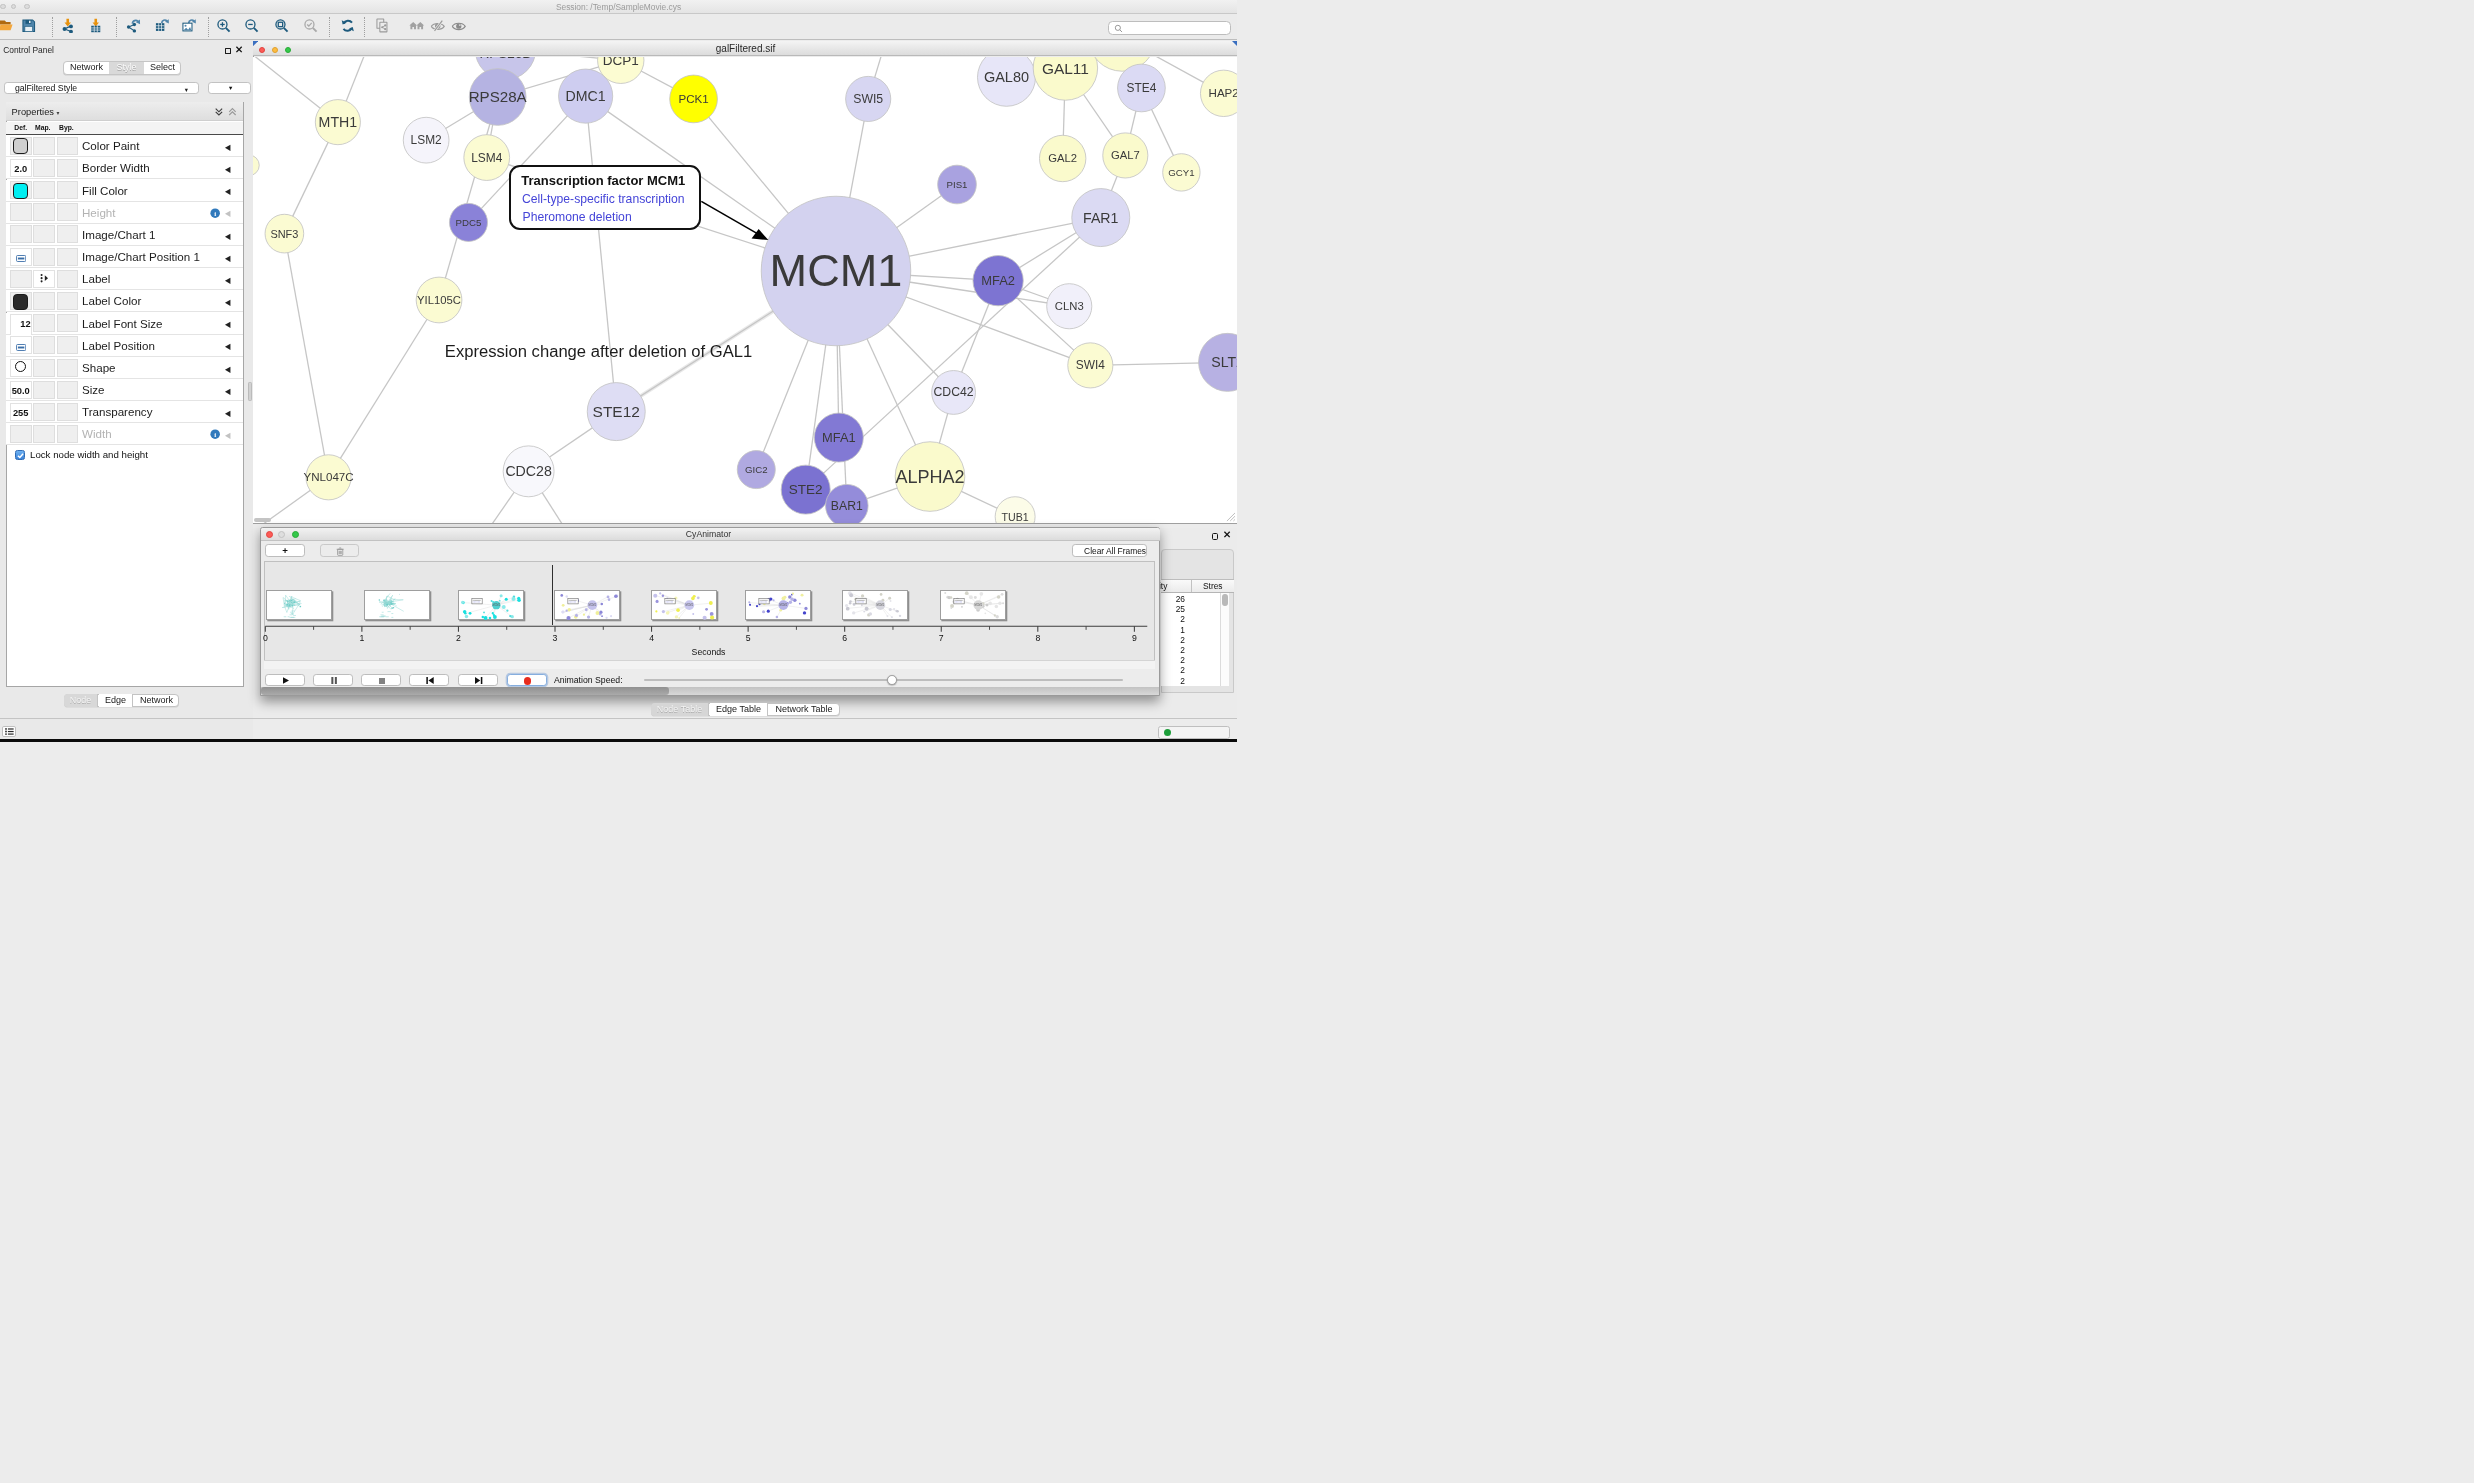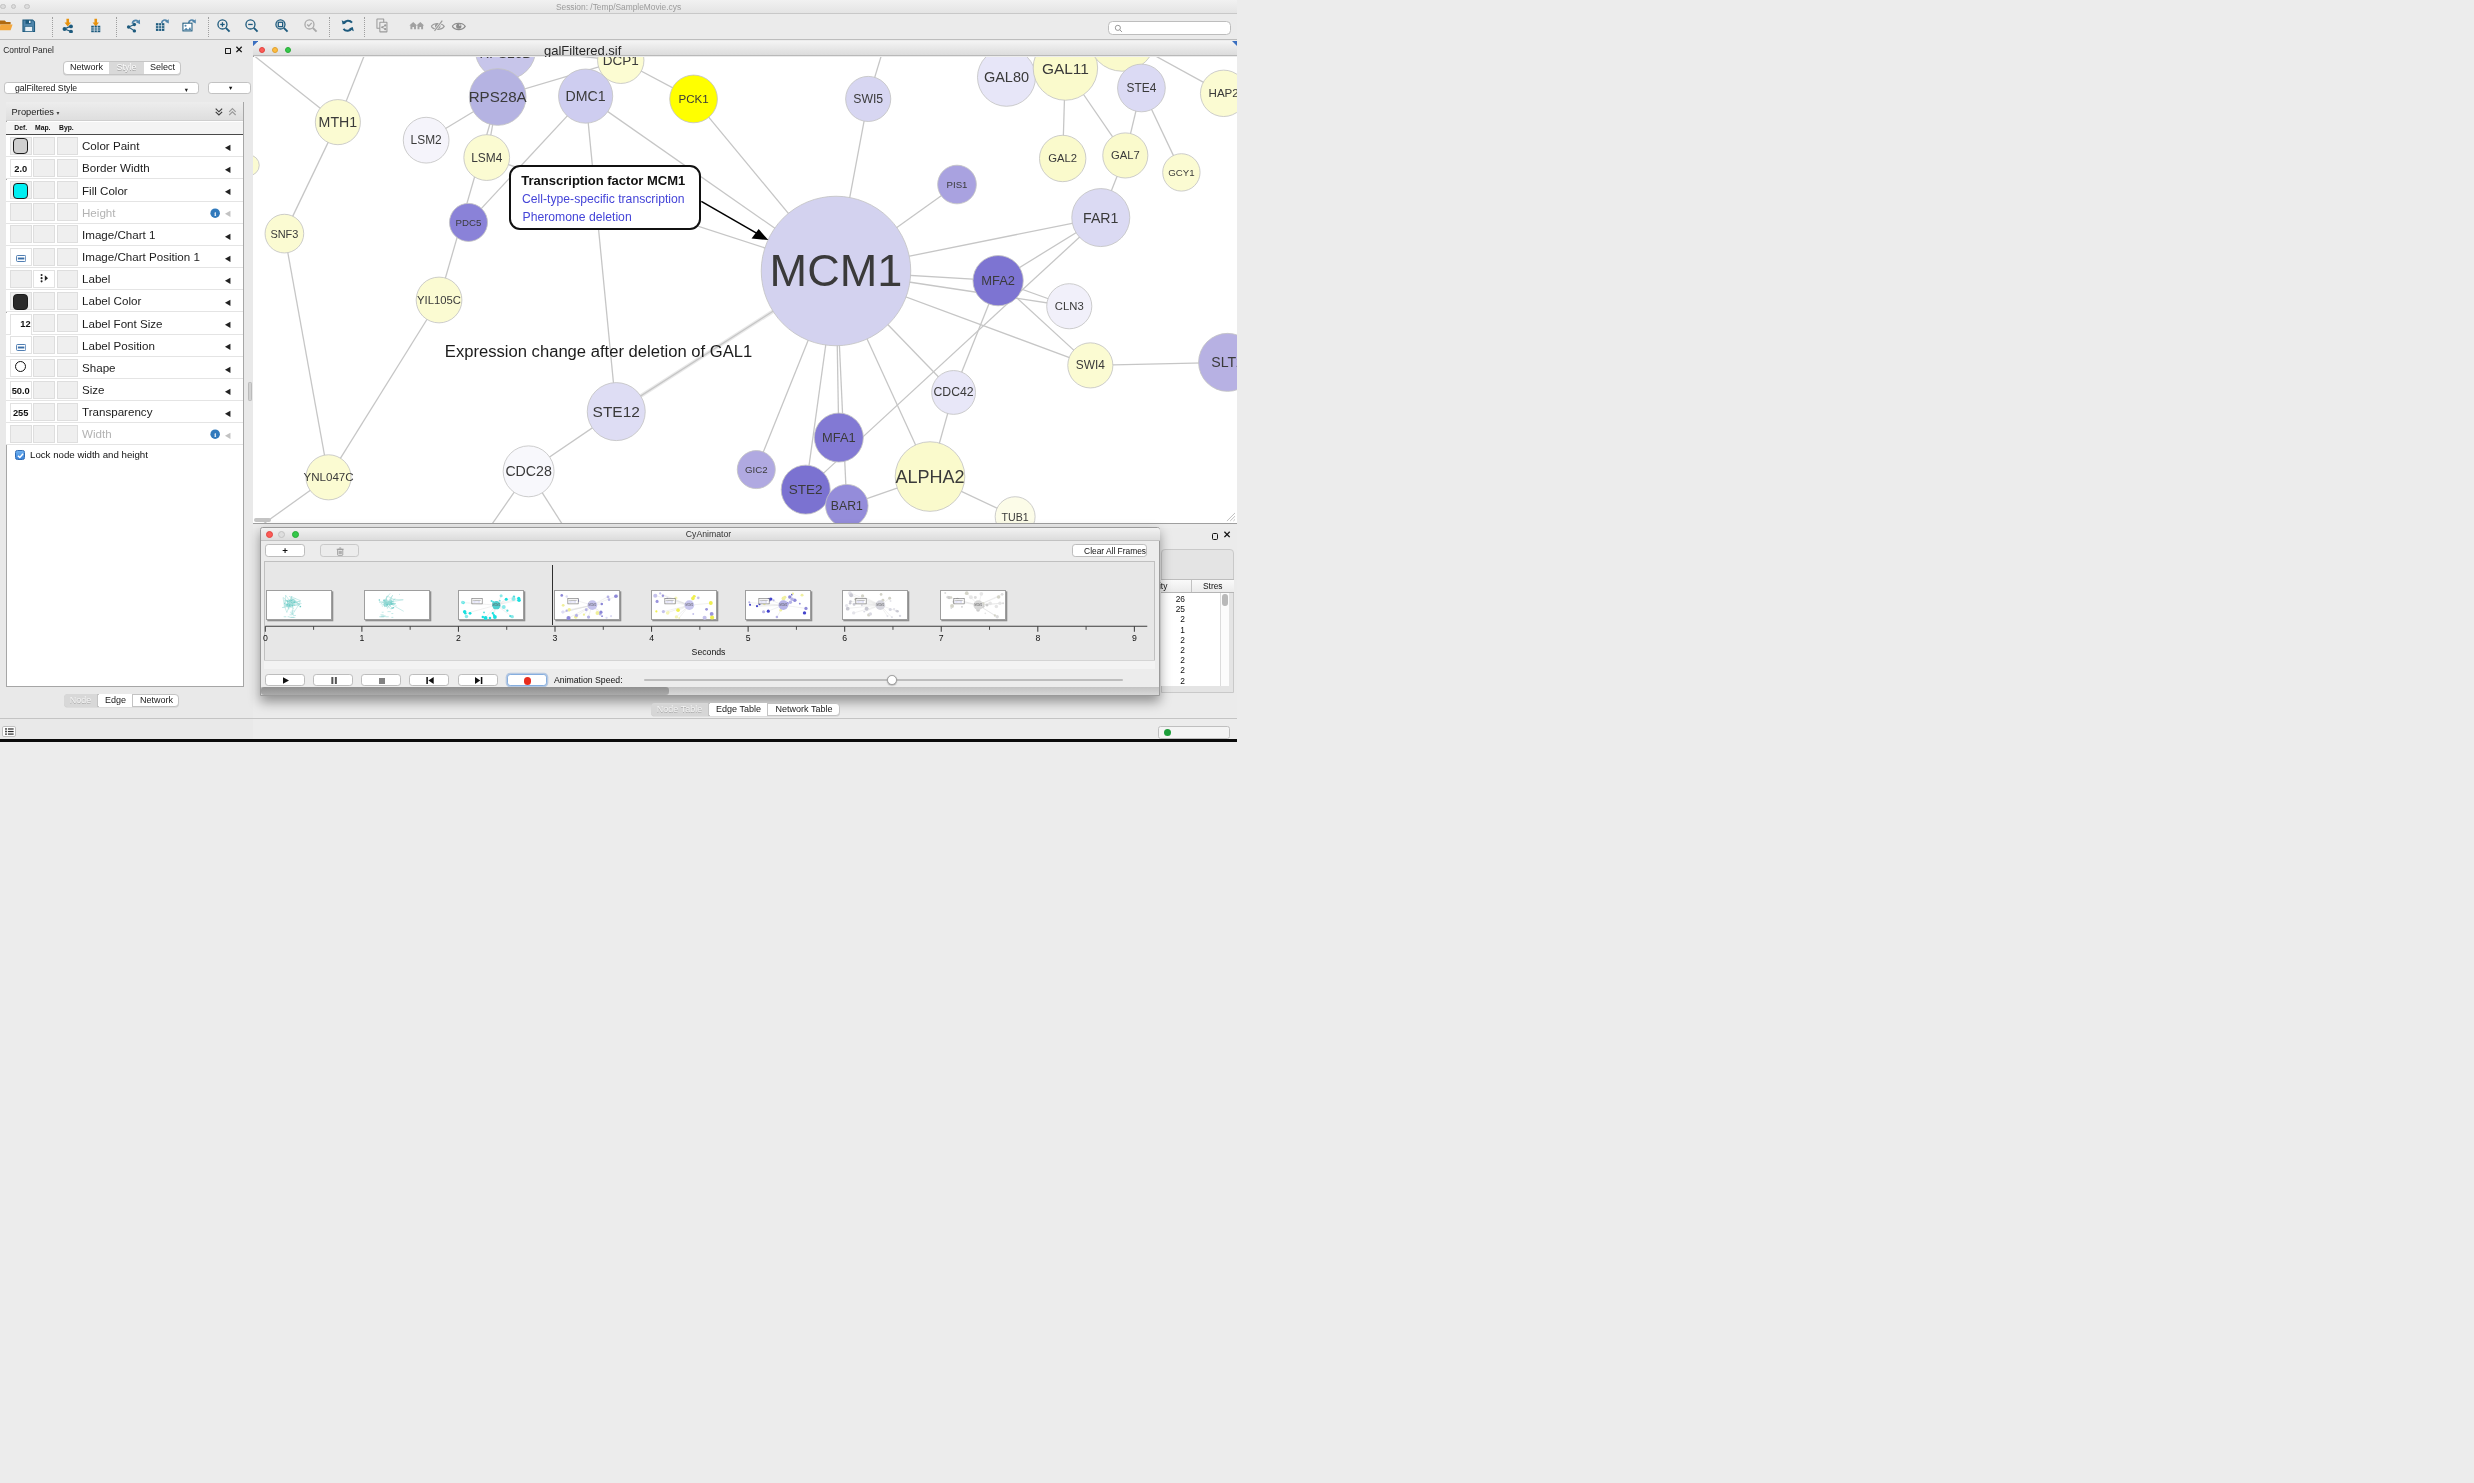--- a/index.html
+++ b/index.html
@@ -342,21 +342,21 @@
 <div style="position:absolute;left:253px;top:41px;width:984px;height:15px;background:linear-gradient(#f4f4f4,#dcdcdc);border-bottom:0.6px solid #b9b9b9;"></div>
 <svg style="position:absolute;left:253px;top:41px" width="5.2" height="5.2" viewBox="0 0 8 8">
       <path d="M0 0 h8 L0 8z" fill="#3a6fc0"></path>
     </svg>
 <svg style="position:absolute;left:1232px;top:41px" width="5.2" height="5.2" viewBox="0 0 8 8">
       <path d="M0 0 h8 v8z" fill="#3a6fc0"></path>
     </svg>
 <div style="position:absolute;left:259px;top:47px;width:6.4px;height:6.4px;border-radius:50%;background:#fc5b57;border:0.6px solid #e2443f;"></div>
 <div style="position:absolute;left:272px;top:47px;width:6.4px;height:6.4px;border-radius:50%;background:#fdbc40;border:0.6px solid #e0a02e;"></div>
 <div style="position:absolute;left:285px;top:47px;width:6.4px;height:6.4px;border-radius:50%;background:#34c84a;border:0.6px solid #27aa35;"></div>
-<div style="position:absolute;left:544px;top:43px;width:459px;height:11px;text-align:left;font-size:13px;color:#282828;">galFiltered.sif</div>
+<div style="position:absolute;left:516px;top:43px;width:459px;height:11px;text-align:center;font-size:10px;color:#282828;">galFiltered.sif</div>
 <div style="position:absolute;left:253px;top:57px;width:984px;height:466px;background:#fff;overflow:hidden;">
 <svg width="984" height="466" viewBox="0 0 1527 723" style="position:absolute;left:0;top:0">
 <line x1="904.7" y1="332.0" x2="563.7" y2="550.2" stroke="#e9e9e9" stroke-width="6"></line>
 <line x1="-8.3" y1="-10.0" x2="131.7" y2="101.0" stroke="#c6c6c6" stroke-width="2"></line>
 <line x1="194.7" y1="-58.0" x2="131.7" y2="101.0" stroke="#c6c6c6" stroke-width="2"></line>
 <line x1="131.7" y1="101.0" x2="48.7" y2="274.0" stroke="#c6c6c6" stroke-width="2"></line>
 <line x1="48.7" y1="274.0" x2="117.2" y2="652.2" stroke="#c6c6c6" stroke-width="2"></line>
 <line x1="117.2" y1="652.2" x2="-43.3" y2="767.0" stroke="#c6c6c6" stroke-width="2"></line>
 <line x1="117.2" y1="652.2" x2="288.7" y2="377.0" stroke="#c6c6c6" stroke-width="2"></line>
 <line x1="288.7" y1="377.0" x2="379.7" y2="62.0" stroke="#c6c6c6" stroke-width="2"></line>

